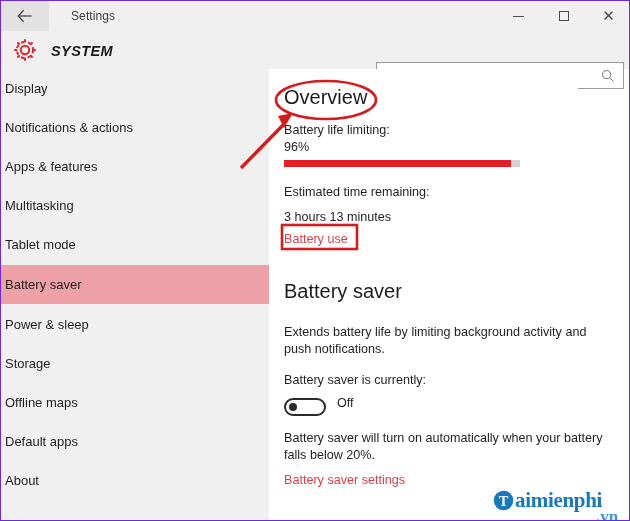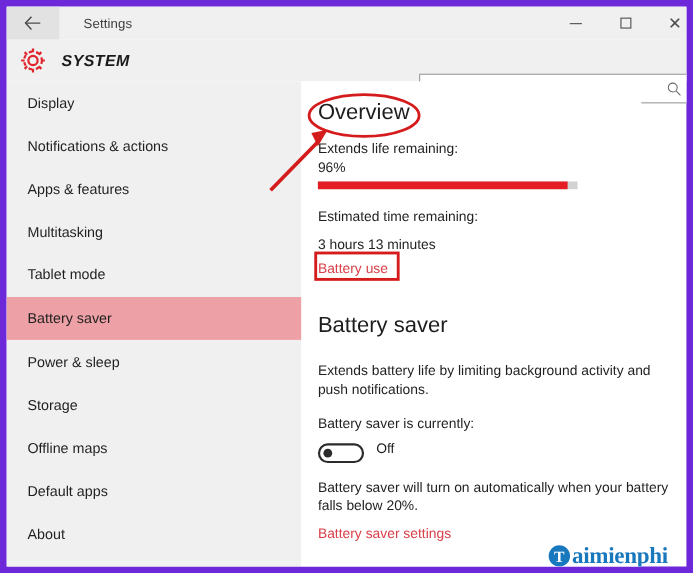--- a/index.html
+++ b/index.html
@@ -11,21 +11,21 @@
     font-family: "Liberation Sans", sans-serif;
     -webkit-font-smoothing: antialiased;
   }
   #app {
     position: relative;
     width: 630px;
     height: 521px;
     overflow: hidden;
     background: #ffffff;
     box-sizing: border-box;
-    border: 6px solid #6d28d9;
+    border: 1px solid #6d28d9;
   }
 
   
   .titlebar {
     position: absolute;
     left: 0; top: 0;
     width: 630px;
     height: 30px;
     background: #f0f0f0;
     display: flex;
@@ -148,21 +148,21 @@
   .nav-item {
     position: absolute;
     left: 0;
     width: 268px;
     height: 39px;
     display: flex;
     align-items: center;
     box-sizing: border-box;
   }
   .nav-item .nav-label {
-    padding-left: 19px;
+    padding-left: 4px;
     font-size: 13px;
     color: #1f1f1f;
   }
   .nav-item.selected {
     background: #eda0a5;
   }
 
   
   .content {
     position: absolute;
@@ -345,21 +345,21 @@
     </div>
     <div class="nav-item" style="top:392px">
       <span class="nav-label">About</span>
     </div>
   </nav>
 
   <main class="content">
 
     <h1 class="section-h1" style="top:17px">Overview</h1>
 
-    <p class="body-text" style="top:53px">Extends life remaining:</p>
+    <p class="body-text" style="top:53px">Battery life limiting:</p>
     <p class="body-text" style="top:70px">96%</p>
 
     <div class="progress-track" style="background: rgb(210, 210, 210);">
       <div class="progress-fill" id="battery-fill" style="width: 96%; background: rgb(227, 30, 36);"></div>
     </div>
 
     <p class="body-text" style="top:115px">Estimated time remaining:</p>
     <p class="body-text" style="top:140px">3 hours 13 minutes</p>
 
     <a class="link-text" style="top: 163px; color: rgb(217, 64, 74);" href="#">Battery use</a>

